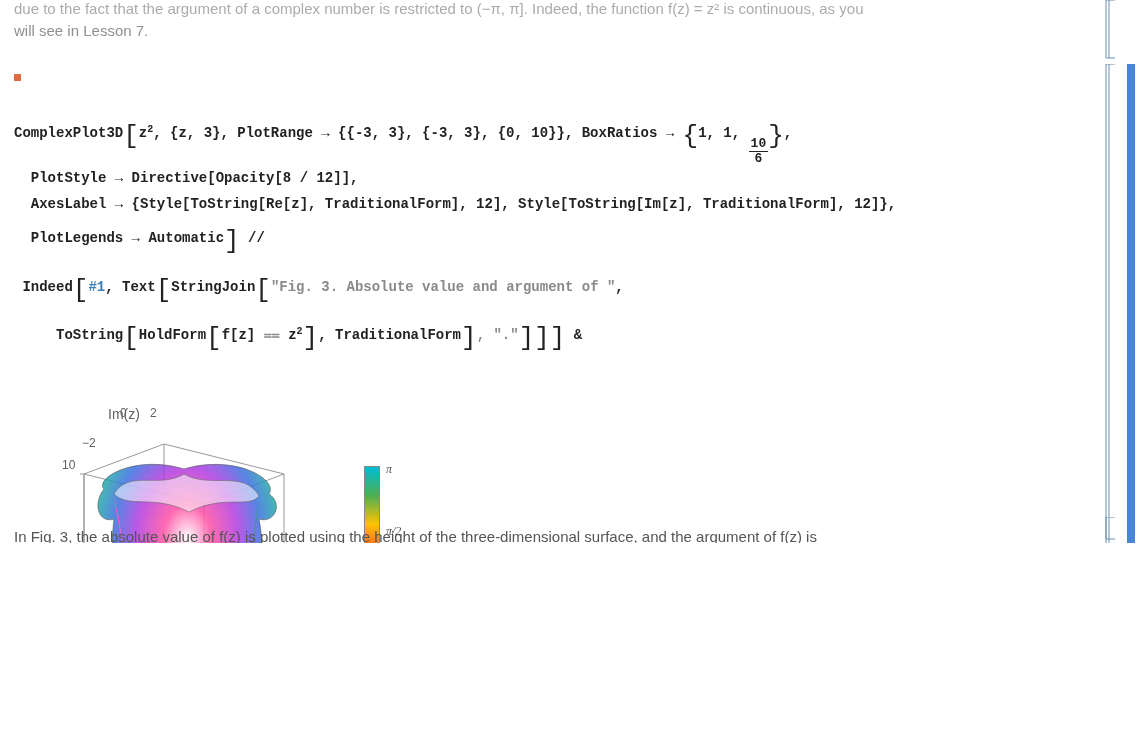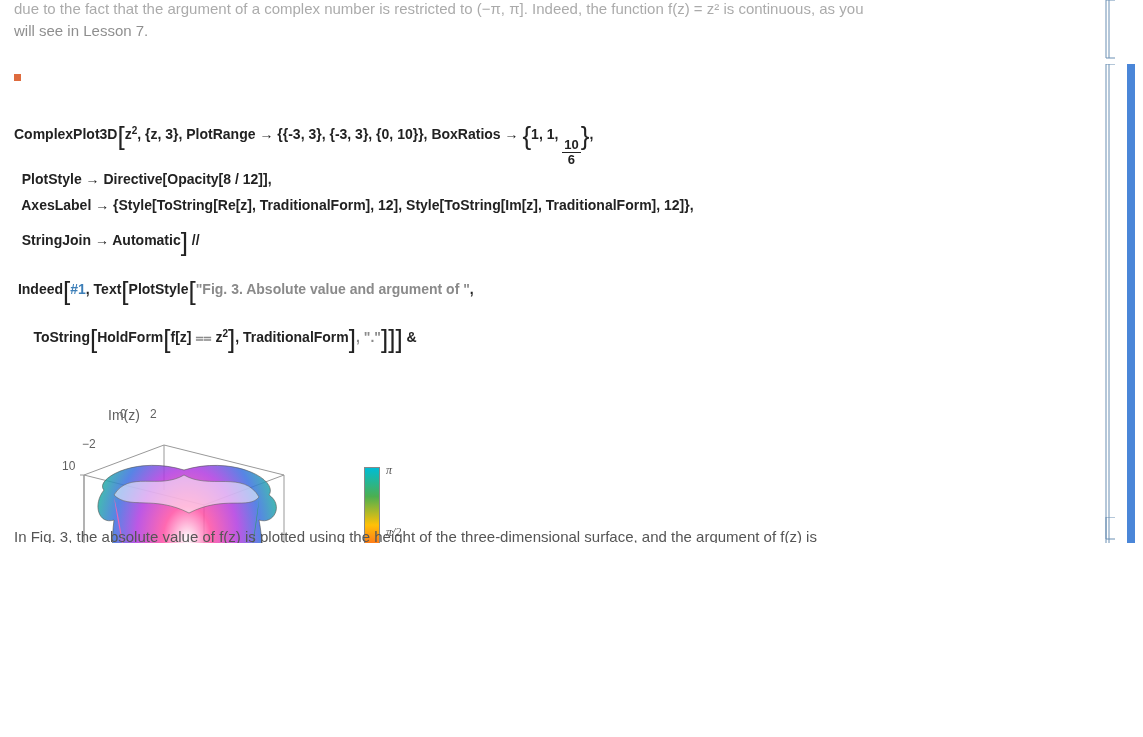--- a/index.html
+++ b/index.html
@@ -3,21 +3,21 @@
 <meta charset="utf-8">
 <style>
   html,body{margin:0;padding:0;background:#fff;font-family:"Segoe UI",Arial,sans-serif;color:#333;font-size:15px}
   .page{width:1143px;height:543px;position:relative;overflow:hidden}
   .content{position:absolute;left:14px;top:0;right:32px;bottom:0}
   .txt{color:#404040;line-height:1.5}
   .cut-top{color:#666;opacity:.55;height:20px;overflow:hidden;white-space:nowrap}
   .bullet-row{display:flex;margin-top:24px}
   .bullet{width:7px;height:7px;background:#de6b3e;margin-top:7px;margin-right:8px;flex:0 0 auto}
   .link{color:#2b6cb0}
-  .code{font-family:Liberation Sans, sans-serif;font-size:14px;color:#222;white-space:pre;line-height:1.85;margin-top:6px;font-weight:600}
+  .code{font-family:Liberation Mono, monospace;font-size:14px;color:#222;white-space:pre;line-height:1.85;margin-top:6px;font-weight:600}
   .code .grey{color:#8a8a8a}
   .code .blue{color:#3d7fb8}
   .big-l{font-size:26px;vertical-align:-6px;font-weight:400}
   .big-r{font-size:26px;vertical-align:-6px;font-weight:400}
   .frac{display:inline-flex;flex-direction:column;align-items:center;vertical-align:-10px;font-size:13px;line-height:1.05}
   .frac .n{border-bottom:1px solid #222;padding:0 2px}
   .sup{font-size:10px;vertical-align:5px}
   .plot-area{position:relative;margin-top:18px;height:350px}
   .cube{position:absolute;left:60px;top:28px;width:220px;height:290px}
   .axis-lbl{position:absolute;font-size:14px;color:#606060;font-family:Liberation Sans, sans-serif}
@@ -41,22 +41,22 @@
   <div class="txt" style="color:#737373;opacity:.8">will see in Lesson 7.</div>
 
   <div class="bullet-row">
     <div class="bullet"></div>
   </div>
 
   <div class="code">
 <span>ComplexPlot3D</span><span class="big-l">[</span><span>z</span><span class="sup">2</span><span>, {z, 3}, PlotRange → {{-3, 3}, {-3, 3}, {0, 10}}, BoxRatios → </span><span class="big-l">{</span><span>1, 1, </span><span class="frac"><span class="n">10</span><span>6</span></span><span class="big-r">}</span><span>,</span>
 <span>  PlotStyle → Directive[Opacity[8 / 12]],</span>
 <span>  AxesLabel → {Style[ToString[Re[z], TraditionalForm], 12], Style[ToString[Im[z], TraditionalForm], 12]},</span>
-<span>  StringJoin → Automatic</span><span class="big-r">]</span><span> //</span>
-<span> Indeed</span><span class="big-l">[</span><span class="blue">#1</span><span>, Text</span><span class="big-l">[</span><span>PlotStyle</span><span class="big-l">[</span><span class="grey">"Fig. 3. Absolute value and argument of "</span><span>,</span>
+<span>  PlotLegends → Automatic</span><span class="big-r">]</span><span> //</span>
+<span> Indeed</span><span class="big-l">[</span><span class="blue">#1</span><span>, Text</span><span class="big-l">[</span><span>StringJoin</span><span class="big-l">[</span><span class="grey">"Fig. 3. Absolute value and argument of "</span><span>,</span>
 <span>     ToString</span><span class="big-l">[</span><span>HoldForm</span><span class="big-l">[</span><span>f[z] </span><span class="grey">⩵</span><span> z</span><span class="sup">2</span><span class="big-r">]</span><span>, TraditionalForm</span><span class="big-r">]</span><span class="grey">, "."</span><span class="big-r">]</span><span class="big-r">]</span><span class="big-r">]</span><span> &amp;</span>
   </div>
 
   <div class="plot-area">
 
     <span class="axis-lbl" style="left:94px;top:0">Im(z)</span>
     <span class="tick" style="left:136px;top:0">2</span>
     <span class="tick" style="left:106px;top:12">0</span>
     <span class="tick" style="left:68px;top:30px">−2</span>
     <span class="tick" style="left:48px;top:52px">10</span>

